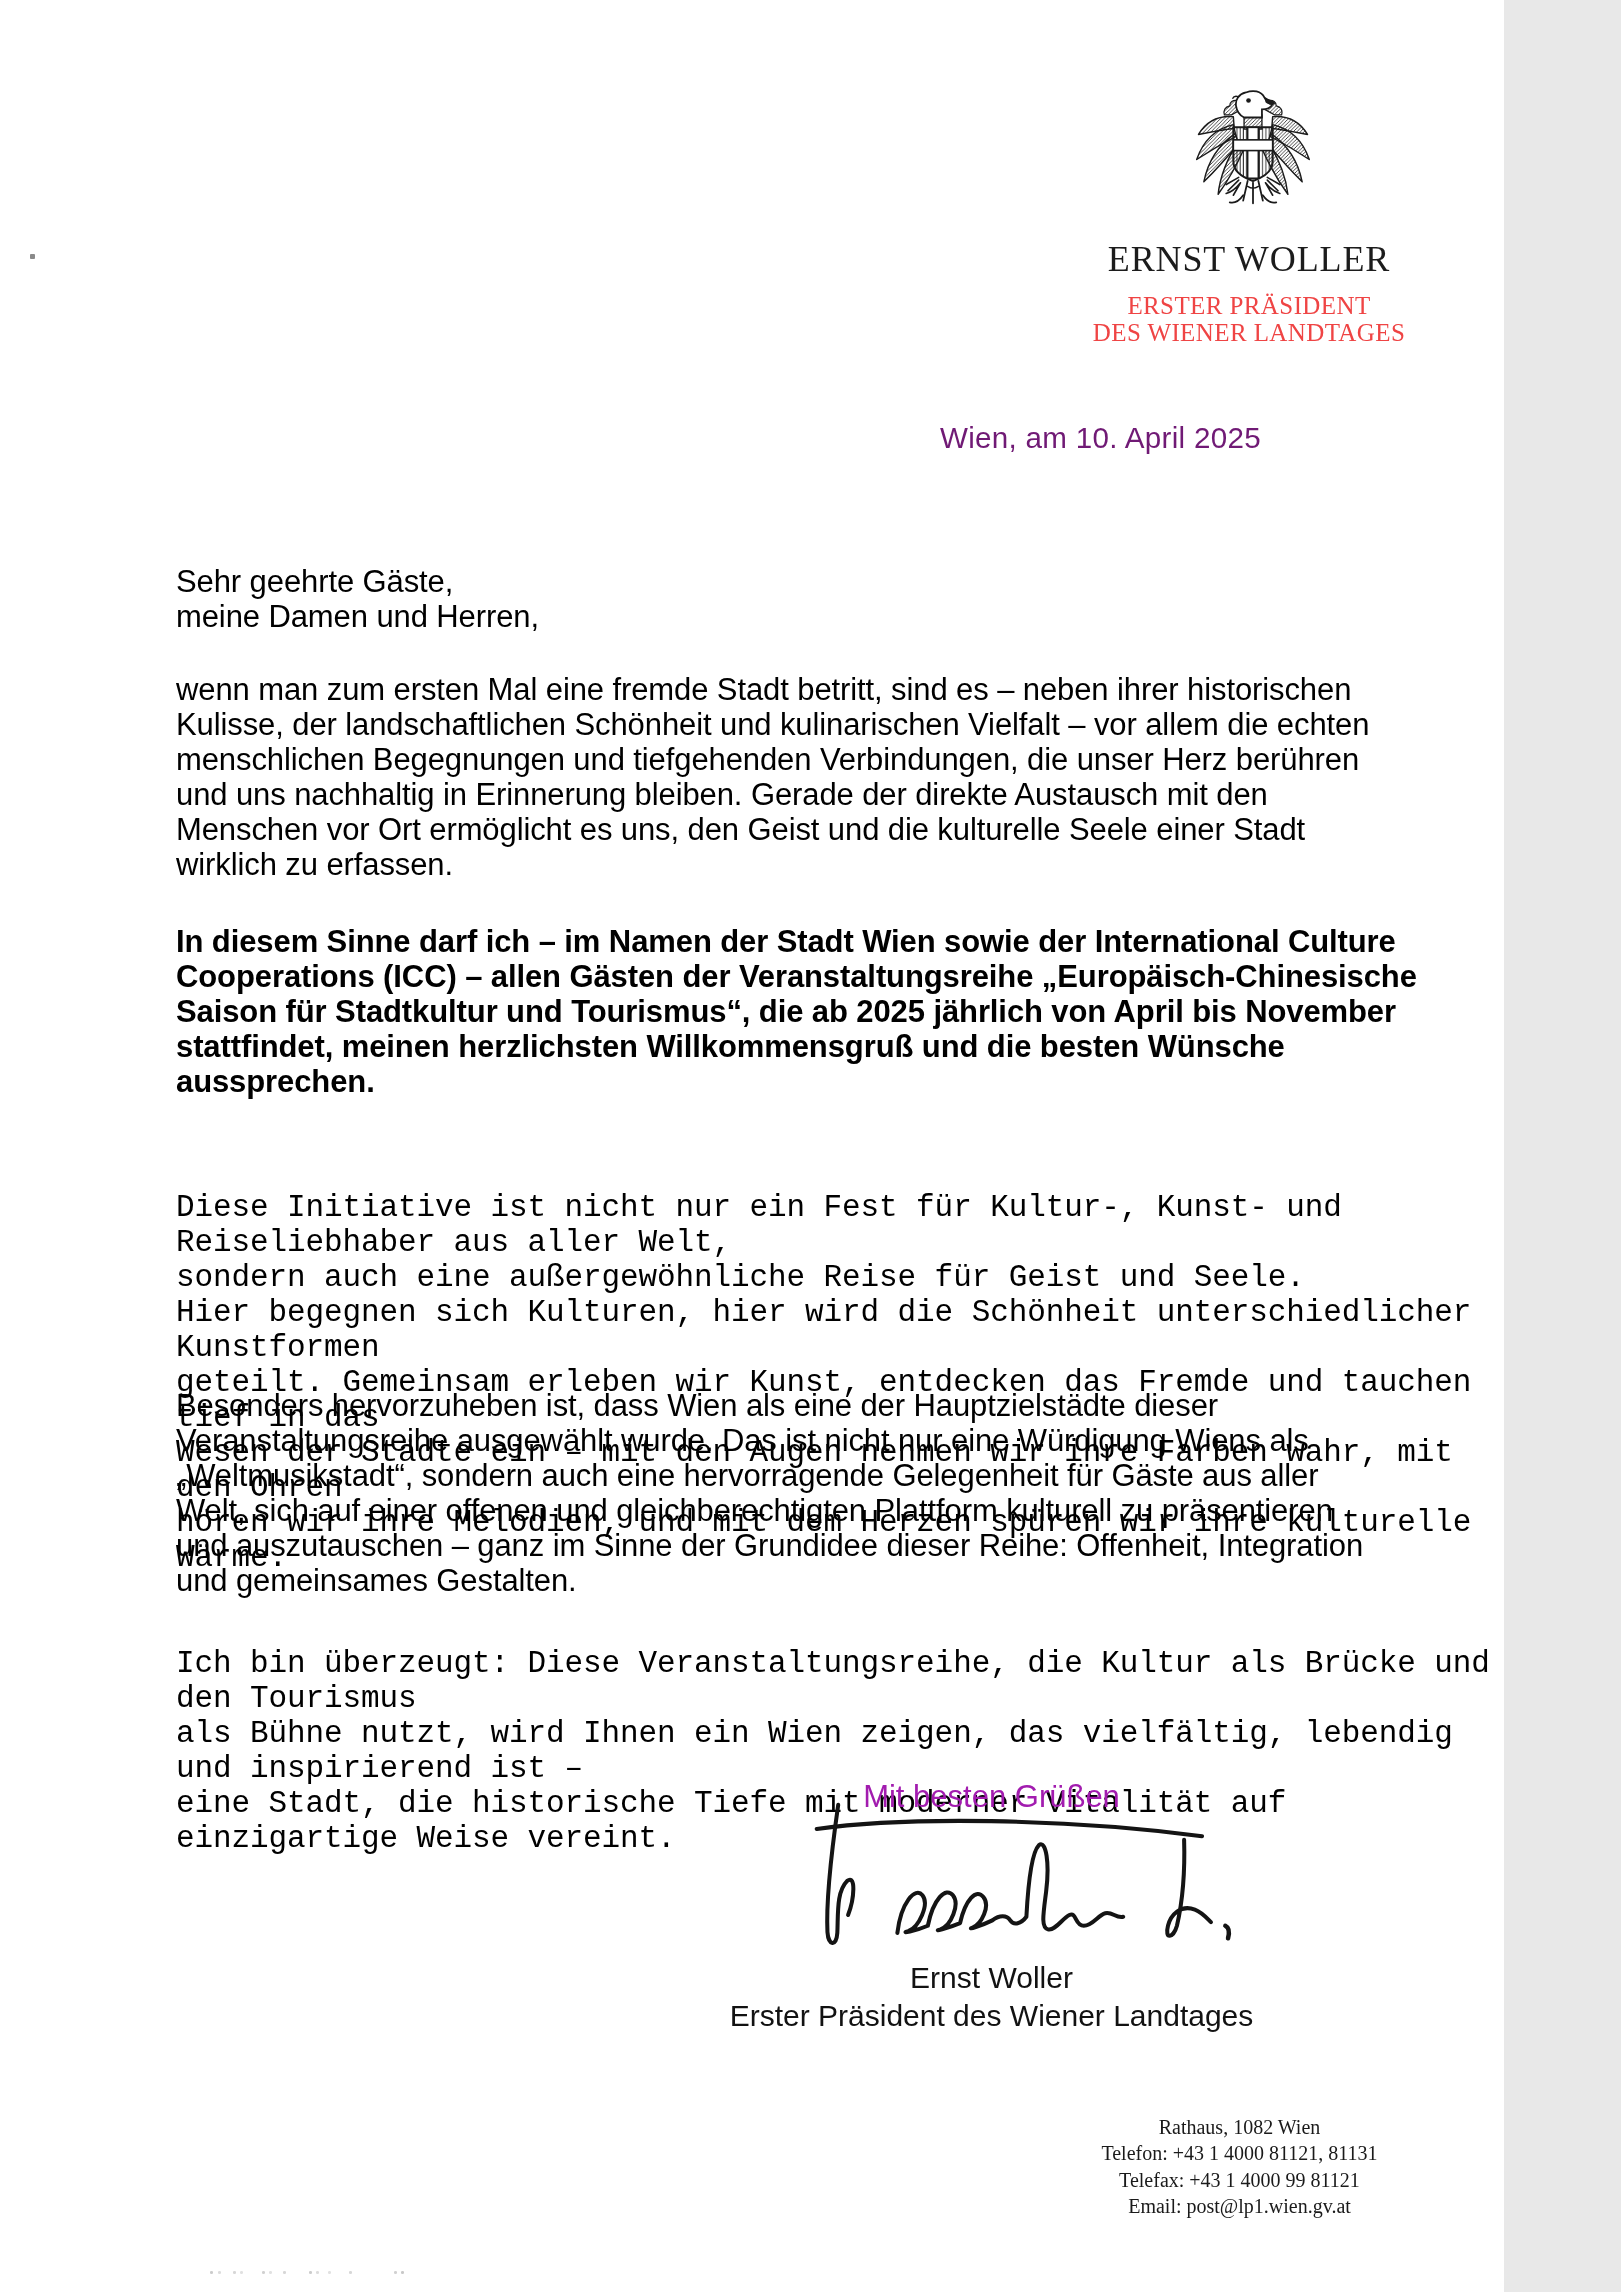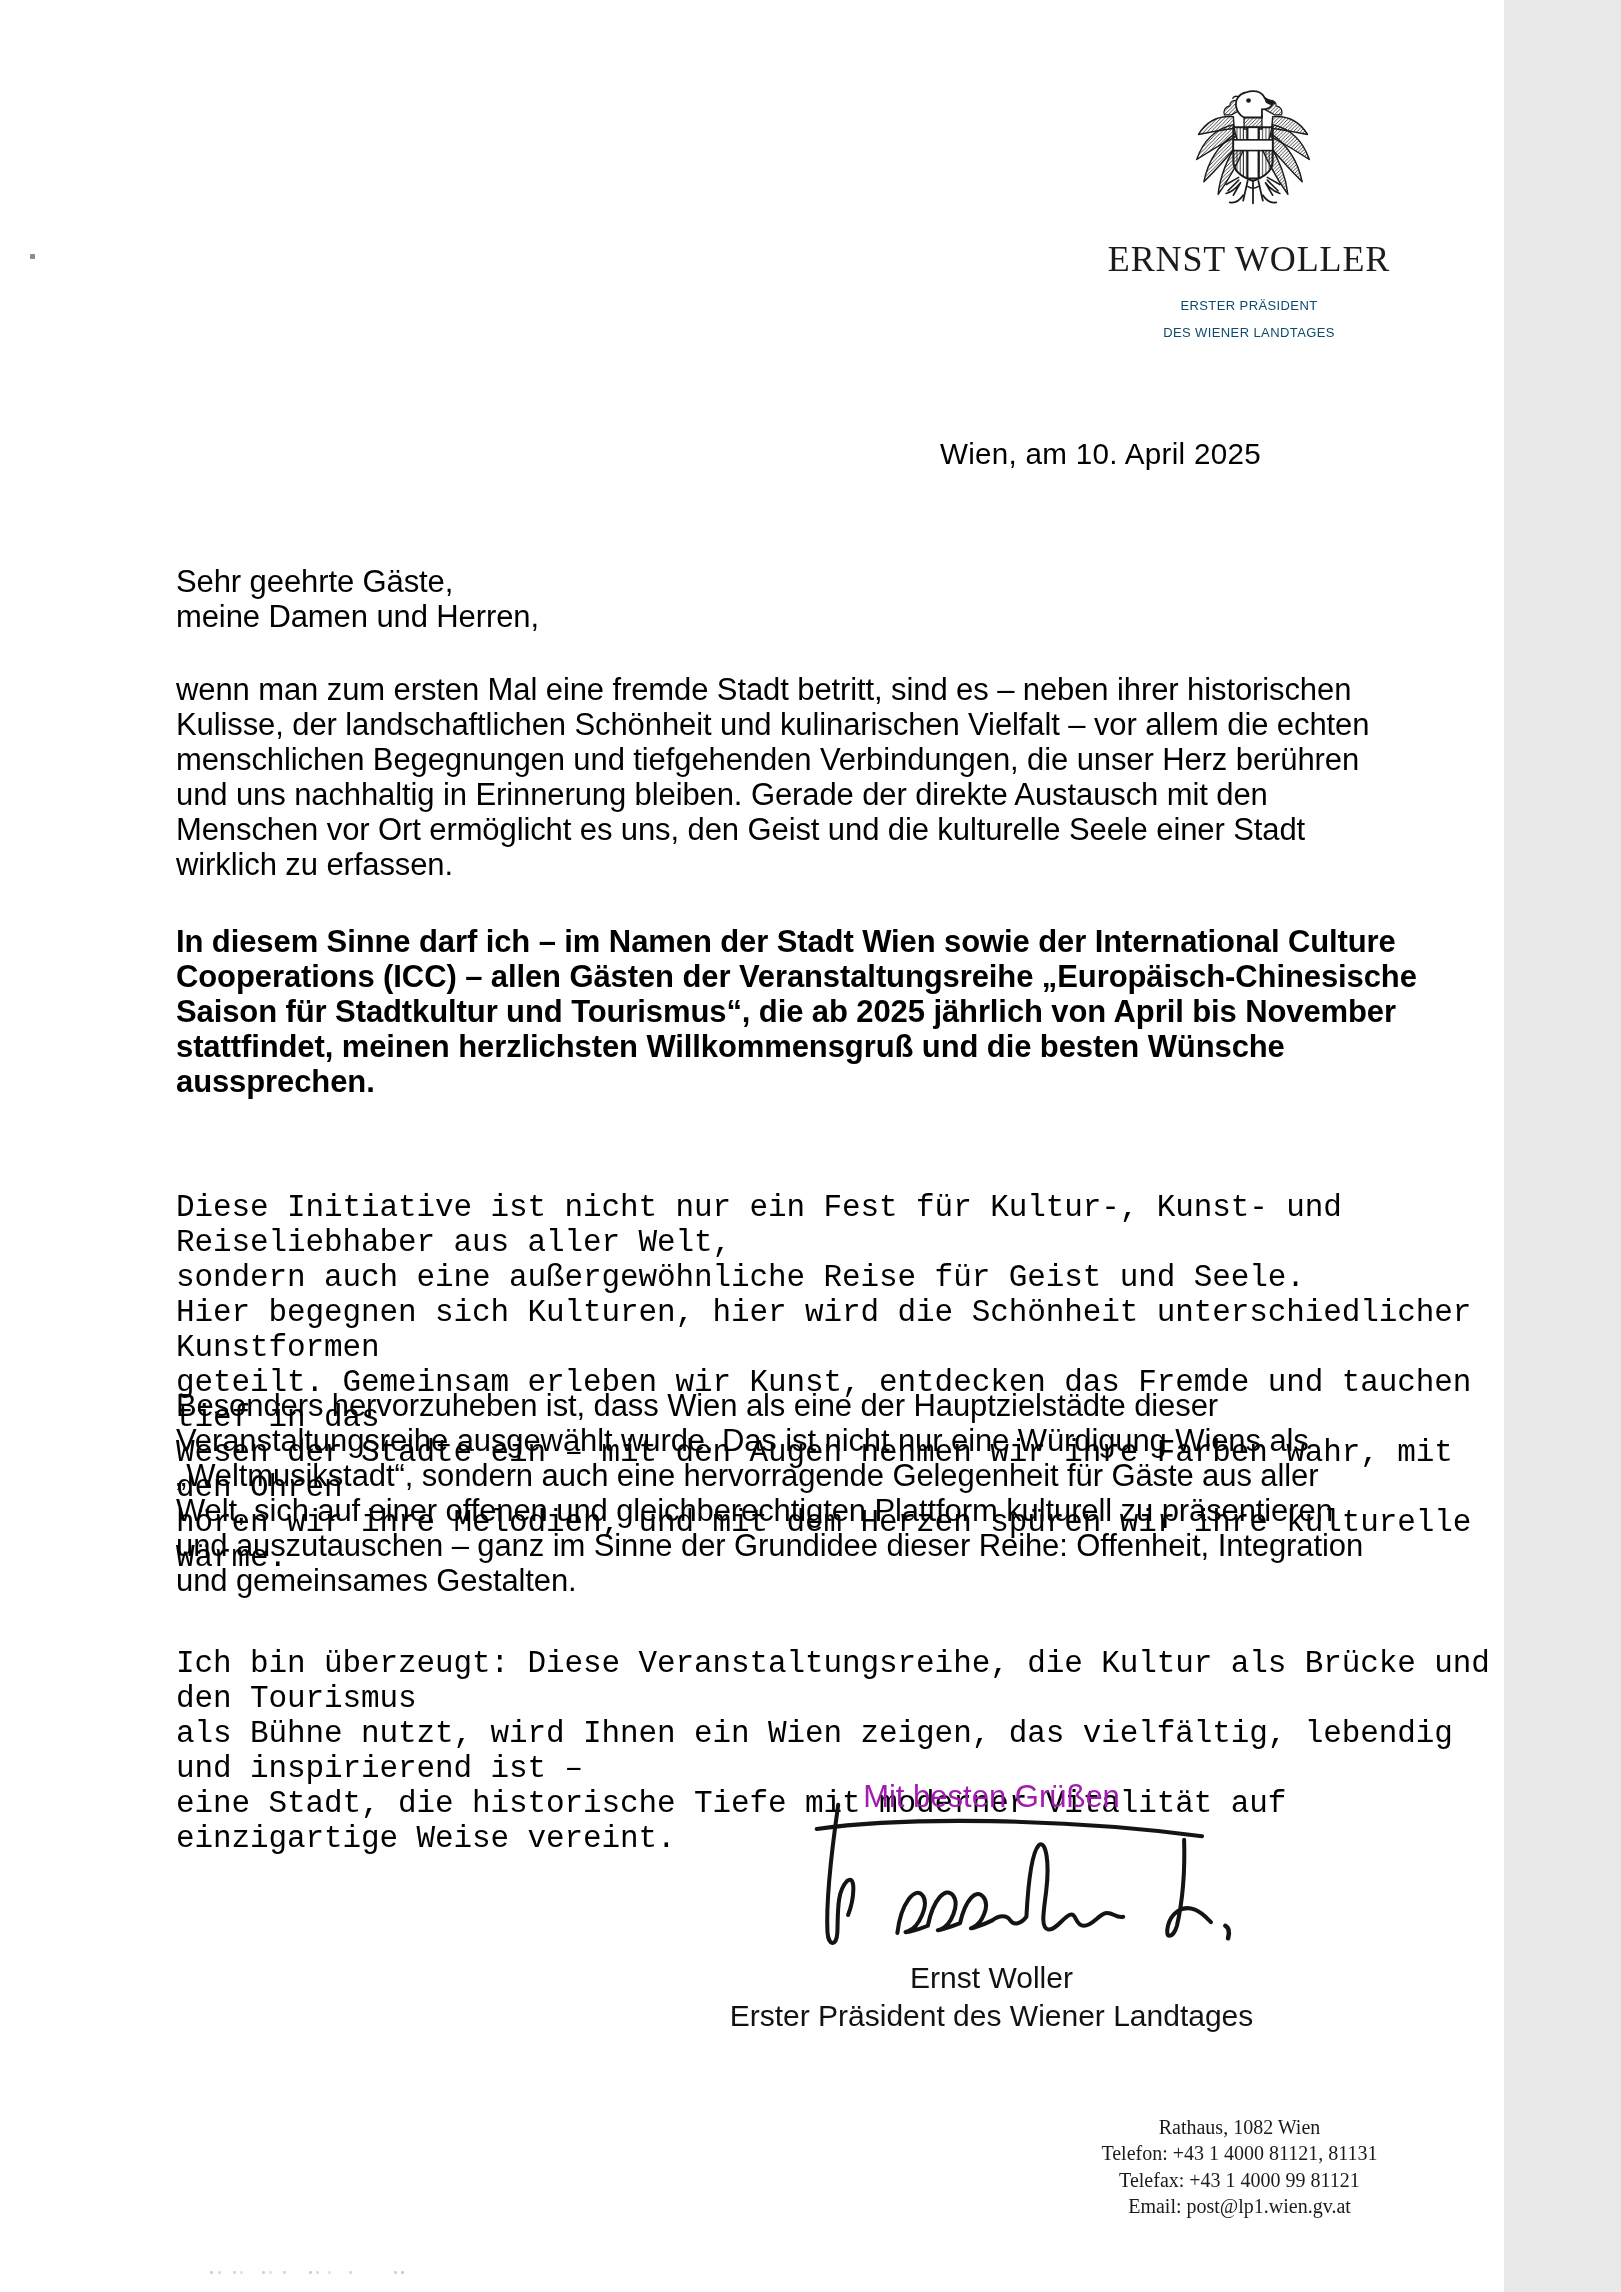--- a/index.html
+++ b/index.html
@@ -14,28 +14,28 @@
   
   .emblem{position:absolute;left:1194px;top:86px;width:118px;height:122px;}
   .lh-name{
     position:absolute;left:1025px;top:238px;width:448px;
     font-family:"Liberation Serif",serif;
     font-size:36px;line-height:43px;letter-spacing:0.9px;
     text-align:center;color:#1c1c1c;
   }
   .lh-title{
     position:absolute;left:1025px;top:292px;width:448px;
-    font-family:Liberation Sans, sans-serif;
-    font-size:13px;line-height:27px;letter-spacing:0.4px;
-    text-align:center;color:#0c4a6e;white-space:pre-line;
+    font-family:Liberation Serif, serif;
+    font-size:25px;line-height:27px;letter-spacing:0.4px;
+    text-align:center;color:#ef4444;white-space:pre-line;
   }
   
   .dateline{
     position:absolute;right:243px;top:421px;
-    font-size:29.6px;letter-spacing:0.3px;color:#000000;margin-top:16px;
+    font-size:29.6px;letter-spacing:0.3px;color:#701a75;
   }
   
   .body-text{
     position:absolute;left:176px;width:1343px;
     font-size:31px;line-height:35px;letter-spacing:-0.1px;
     white-space:pre-line;color:#000000;
   }
   .salutation{top:564px;}
   .p1{top:672px;}
   .p2{top:924px;font-weight:bold;}

